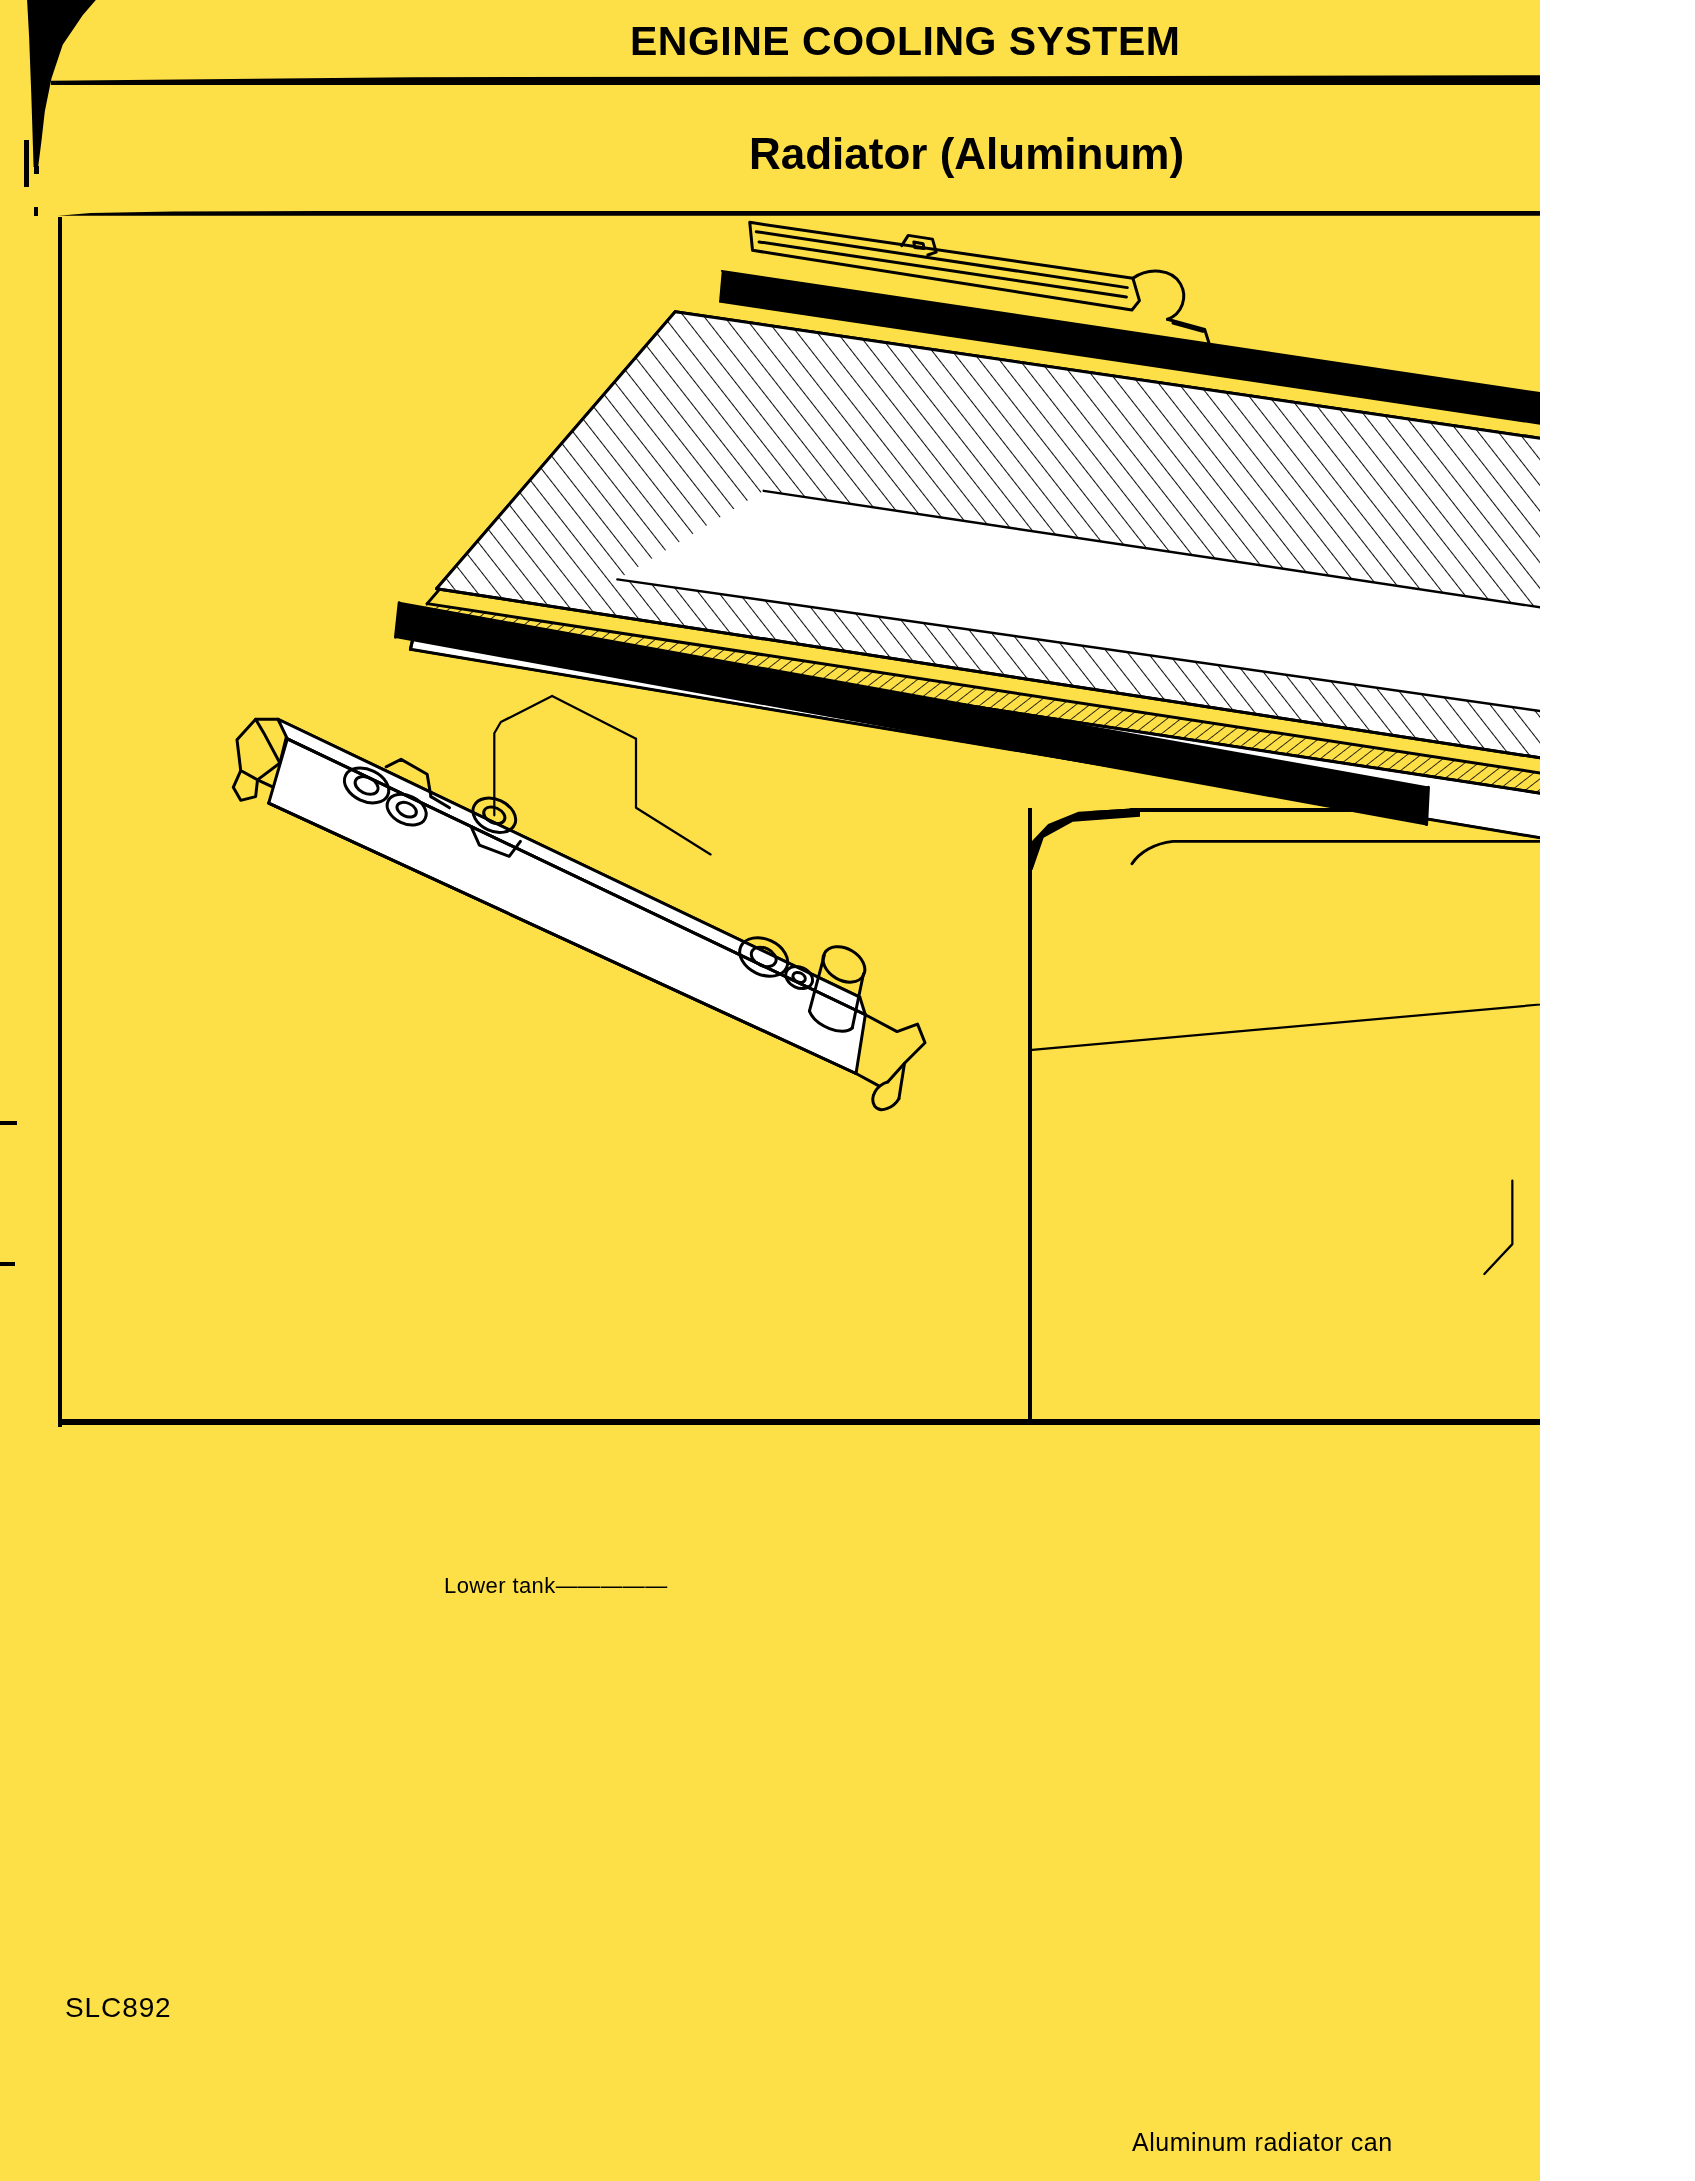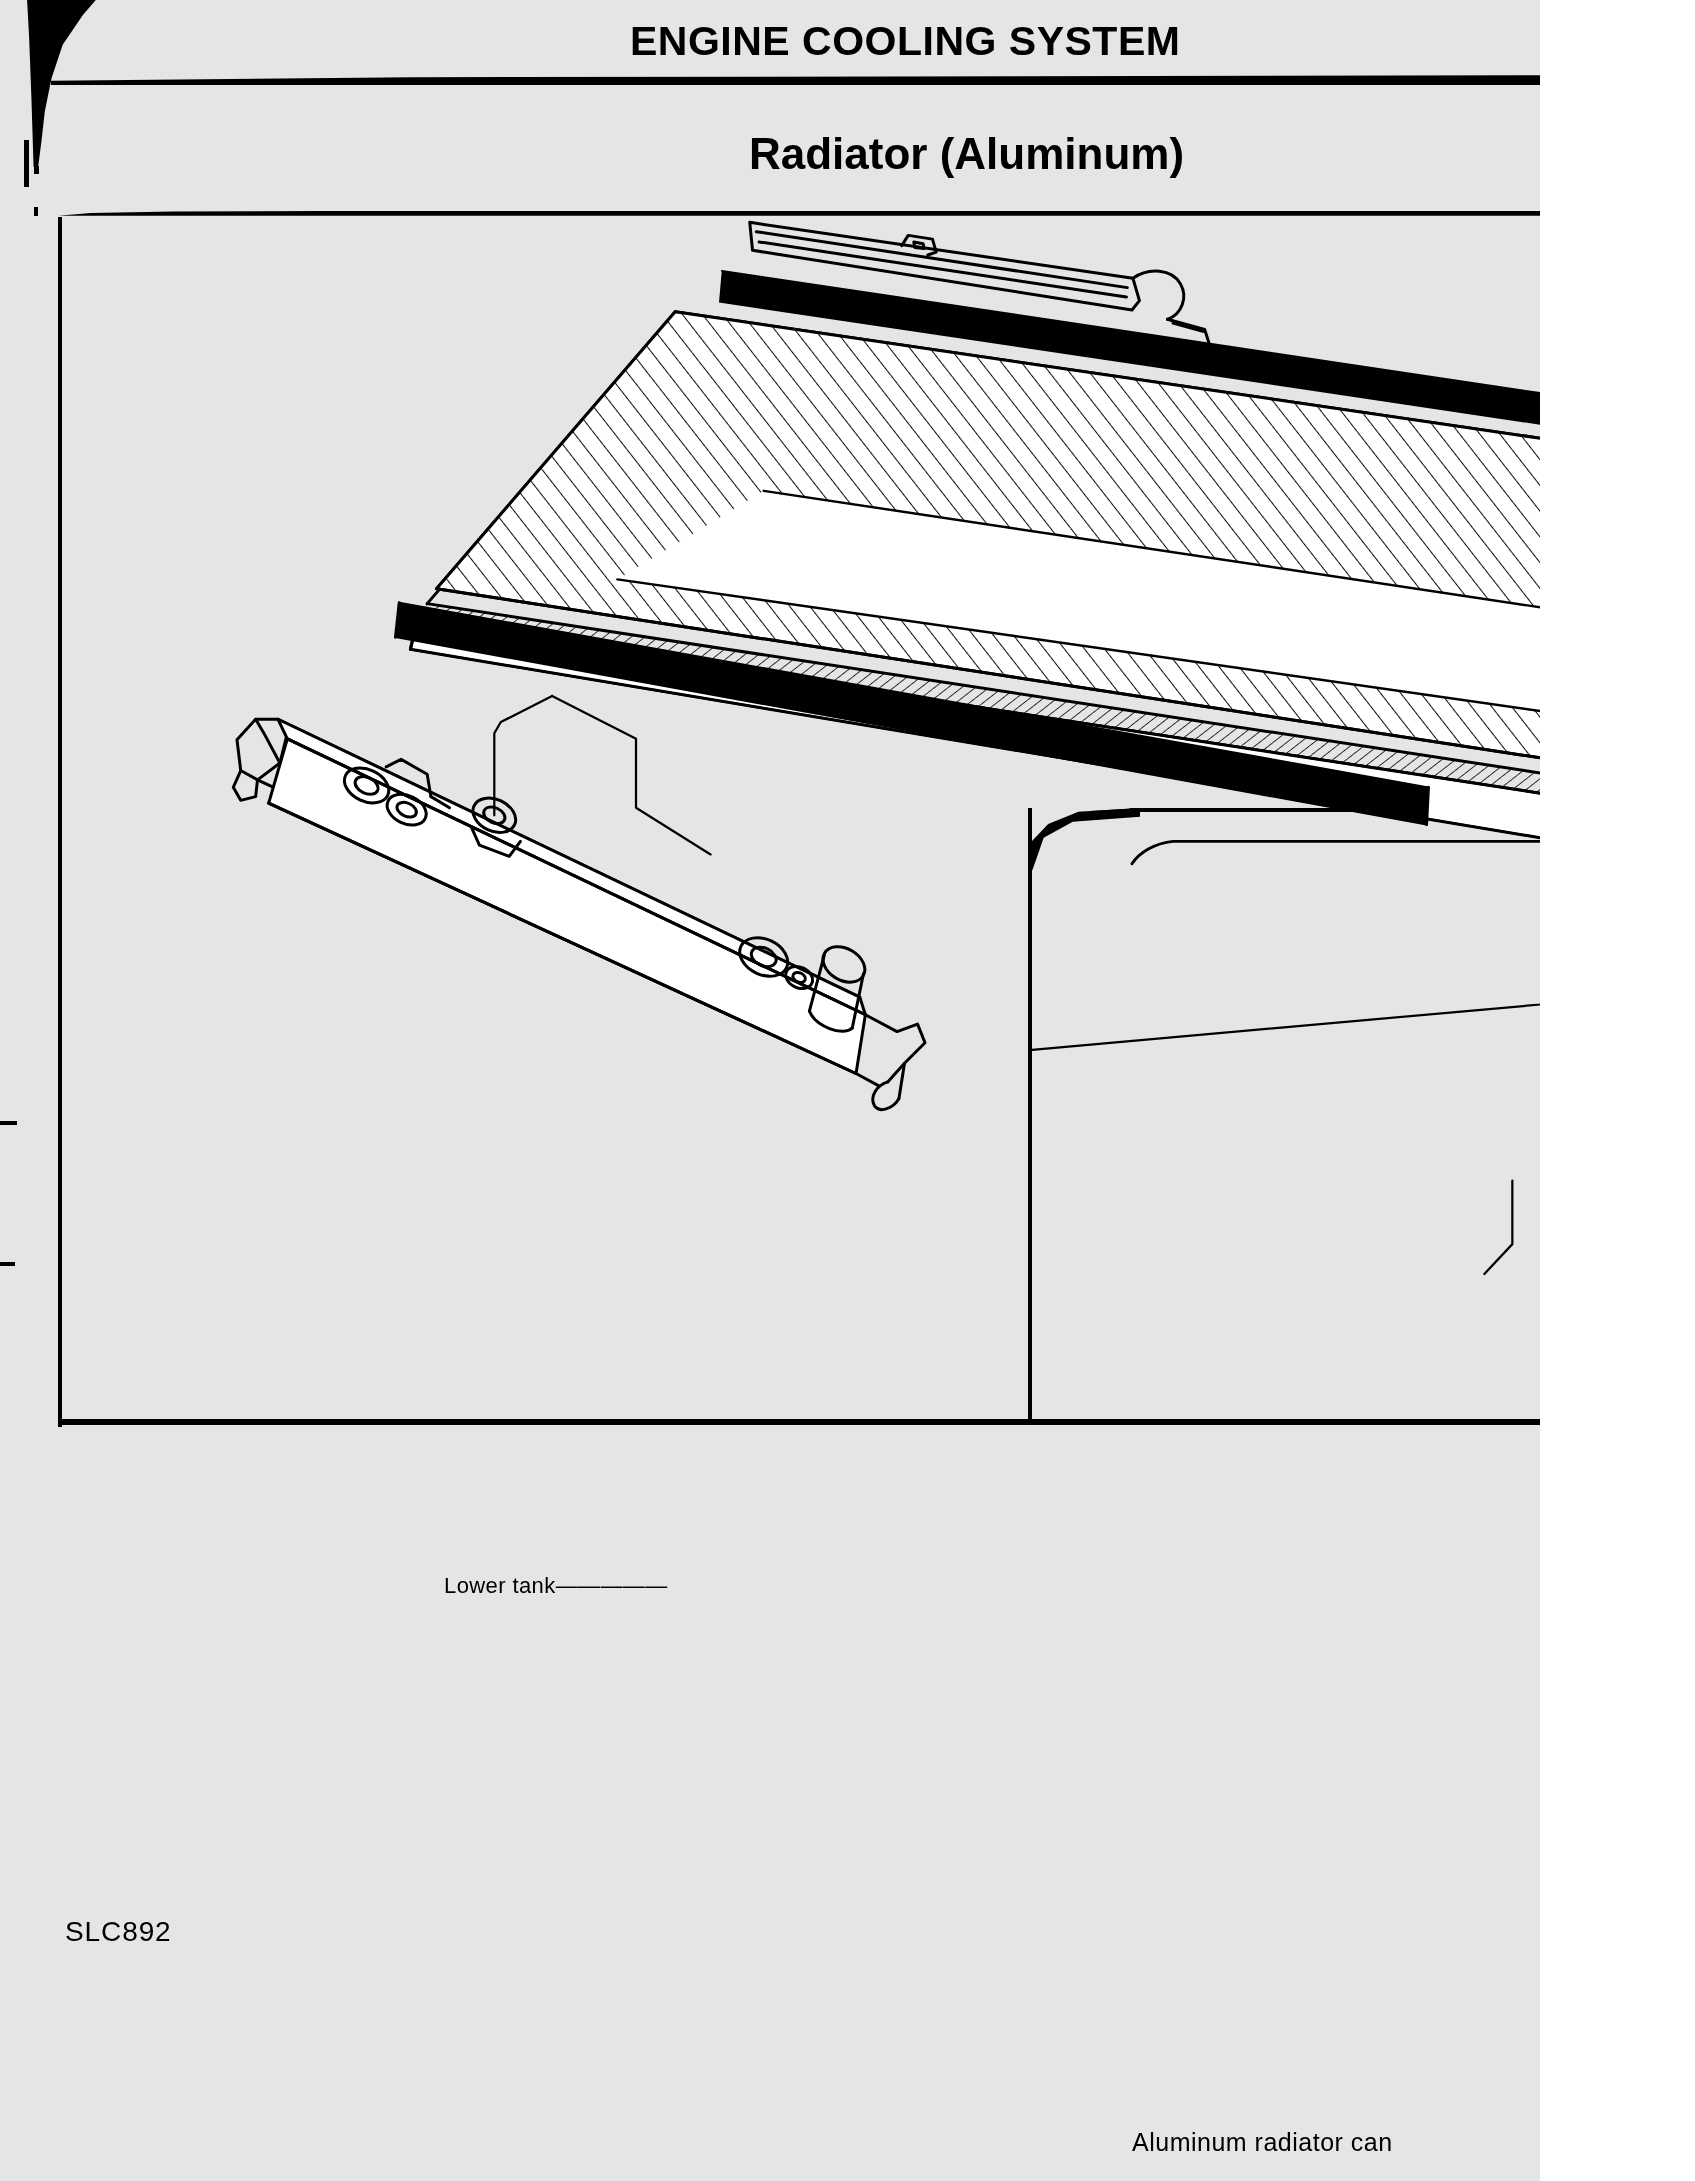--- a/index.html
+++ b/index.html
@@ -9,21 +9,21 @@
     background: #ffffff;
   }
   body {
     font-family: "Liberation Sans", sans-serif;
     color: #000000;
   }
   #page {
     position: relative;
     width: 1540px;
     height: 2181px;
-    background: #e5e5e5;
+    background: #fde047;
     overflow: hidden;
   }
 
   
   .scan-edge {
     position: absolute;
     left: 0px;
     top: -18.6px;
     width: 112px;
     height: 186px;
@@ -118,21 +118,21 @@
     background: #000;
   }
   .illus-frame .fr-inner-h {
     position: absolute; left: 1072px; top: 597px;
     width: 566px; height: 3.7px; background: #000;
   }
 
   .diagram-id {
     position: absolute;
     left: 65px;
-    top: 1916px;
+    top: 1992px;
     font-size: 28px;
     letter-spacing: 0.9px;
     font-family: "Liberation Sans", sans-serif;
     white-space: nowrap;
   }
 
   
   .illus-svg {
     position: absolute;
     left: 58px;

